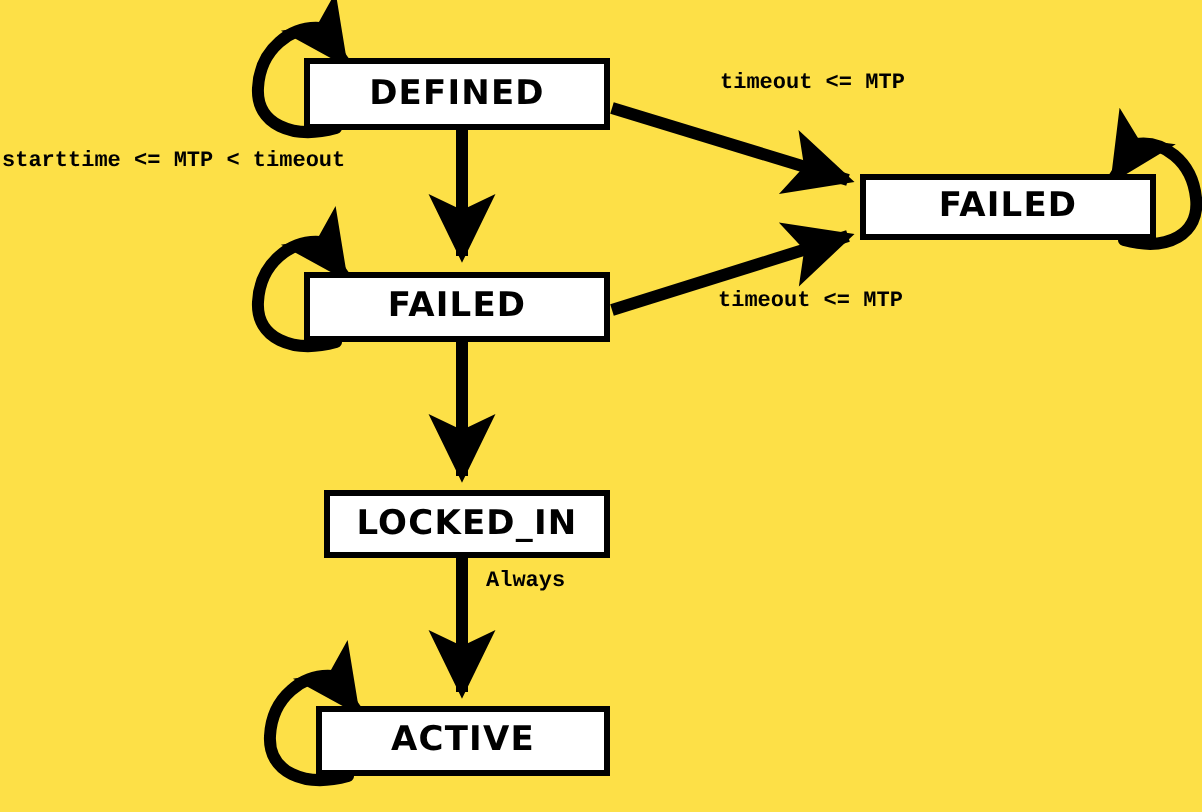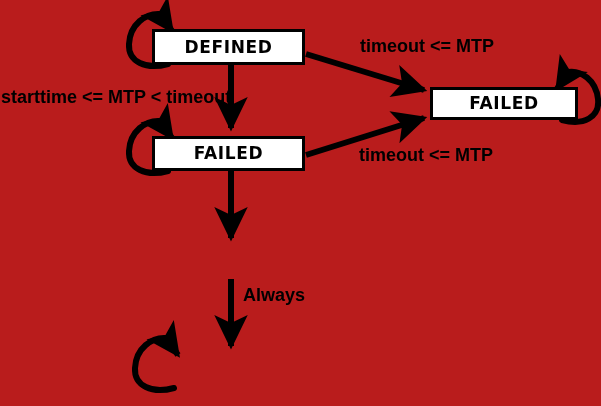--- a/index.html
+++ b/index.html
@@ -4,21 +4,21 @@
 <style>
   html, body {
     margin: 0;
     padding: 0;
     background: #ffffff;
   }
   #diagram-root {
     position: relative;
     width: 601px;
     height: 406px;
-    background: #b91c1c;
+    background: #fde047;
     overflow: hidden;
     font-family: "DejaVu Sans", "Liberation Sans", sans-serif;
   }
   #diagram-svg {
     position: absolute;
     left: 0;
     top: 0;
     width: 601px;
     height: 406px;
   }
@@ -36,36 +36,36 @@
     font-family: "DejaVu Sans", "Liberation Sans", sans-serif;
     font-weight: bold;
     font-size: 17px;
     letter-spacing: 0.6px;
     color: #000000;
     white-space: nowrap;
     line-height: 1;
   }
   .edge-label {
     position: absolute;
-    font-family: Liberation Sans, sans-serif;
+    font-family: Liberation Mono, monospace;
     font-weight: bold;
-    font-size: 18px;
+    font-size: 11px;
     color: #000000;
     white-space: nowrap;
     line-height: 1;
     z-index: 6;
   }
   #box-defined   { left: 152px; top: 29px;  width: 153px; height: 36px; }
   #box-failed    { left: 430px; top: 87px;  width: 148px; height: 33px; text-align: right; }
   #box-started   { left: 152px; top: 136px; width: 153px; height: 35px; }
   #box-locked-in { left: 162px; top: 245px; width: 143px; height: 34px; }
   #box-active    { left: 158px; top: 353px; width: 147px; height: 35px; }
 
   #label-defined-failed   { left: 360px; top: 37px; }
-  #label-started-self     { left: 1px;   top: 88px; }
+  #label-started-self     { left: 1px;   top: 76px; }
   #label-started-failed   { left: 359px; top: 146px; }
   #label-started-locked   { left: 241px; top: 191px; }
   #label-locked-active    { left: 243px; top: 286px; }
 </style>
 </head>
 <body>
 
 <div id="diagram-root">
 
   <svg id="diagram-svg" viewBox="0 0 601 406">
@@ -121,21 +121,27 @@
   </div>
 
   <div class="state-box" id="box-failed">
     <span class="state-label">FAILED</span>
   </div>
 
   <div class="state-box" id="box-started">
     <span class="state-label">FAILED</span>
   </div>
 
+  <div class="state-box" id="box-locked-in">
+    <span class="state-label">LOCKED_IN</span>
+  </div>
 
+  <div class="state-box" id="box-active">
+    <span class="state-label">ACTIVE</span>
+  </div>
 
   <div class="edge-label" id="label-defined-failed">timeout &lt;= MTP</div>
 
   <div class="edge-label" id="label-started-self">starttime &lt;= MTP &lt; timeout</div>
 
   <div class="edge-label" id="label-started-failed">timeout &lt;= MTP</div>
 
 
   <div class="edge-label" id="label-locked-active">Always</div>
 

